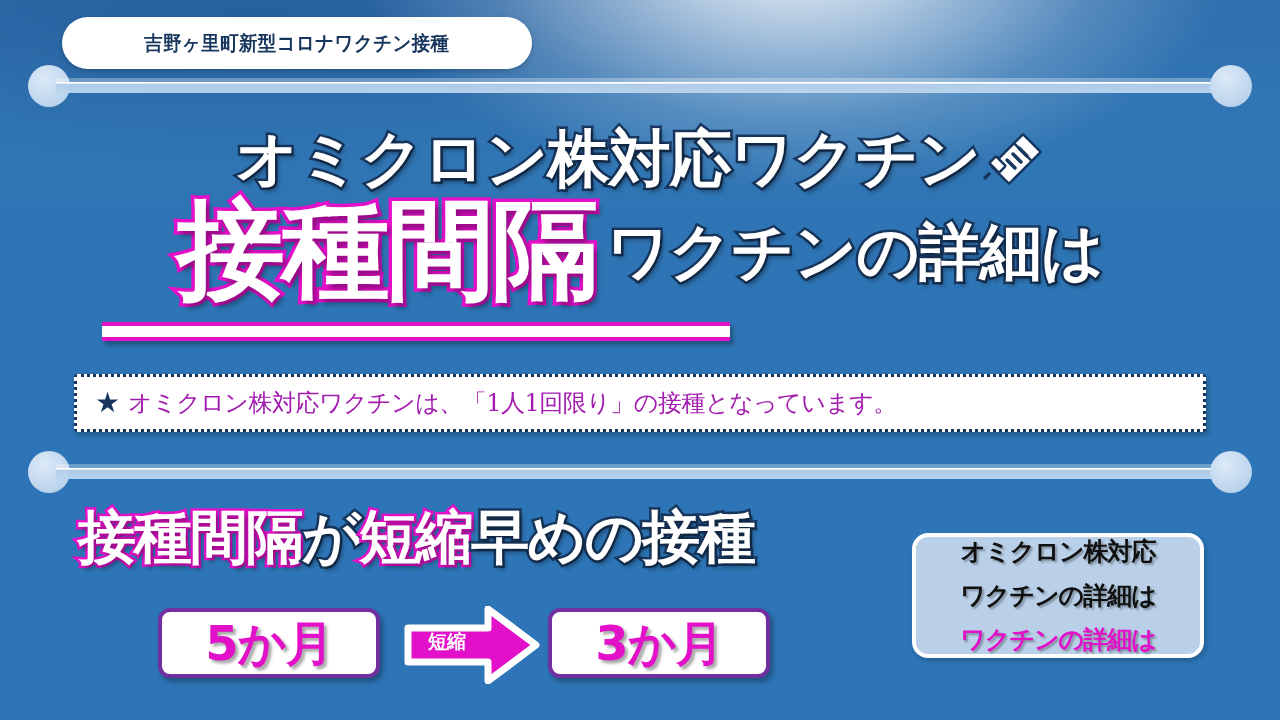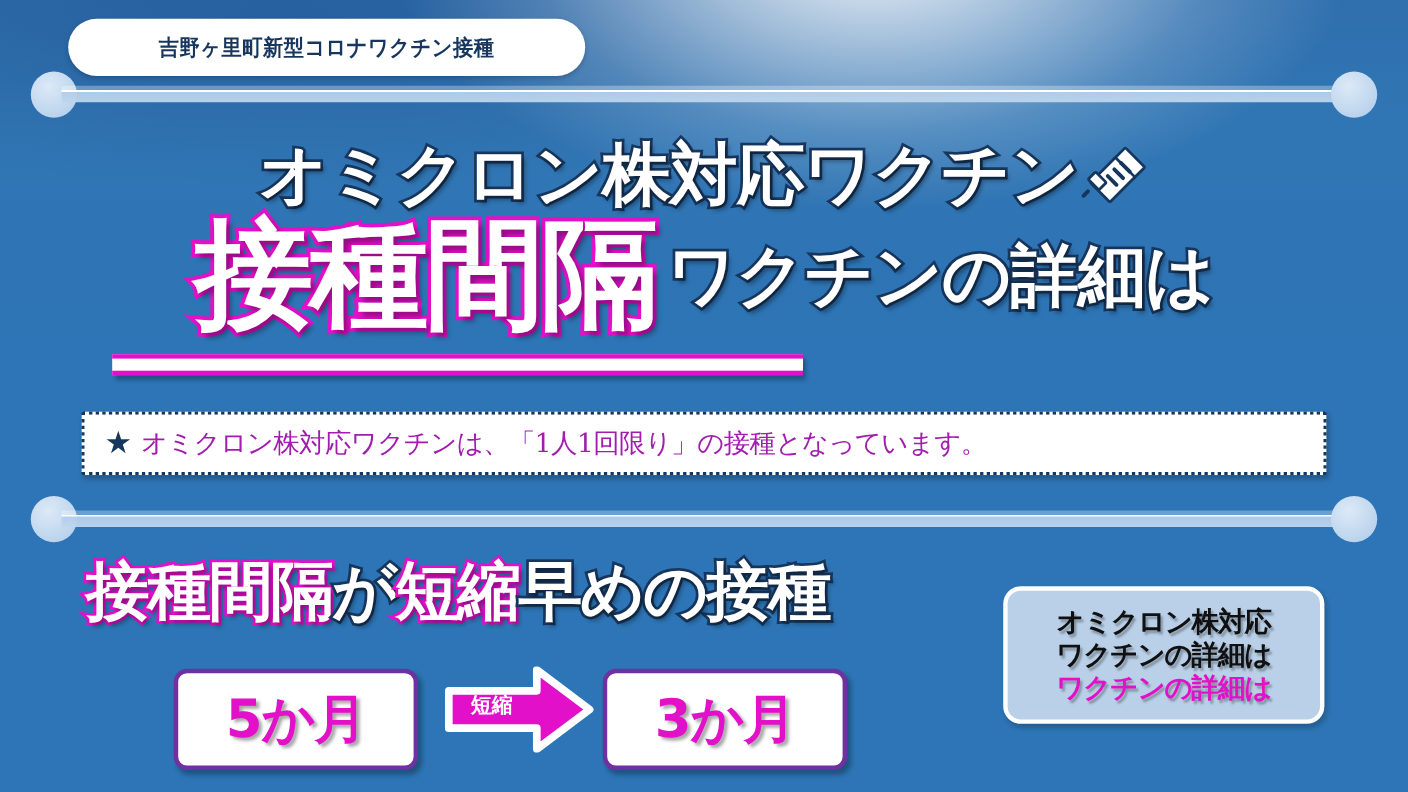--- a/index.html
+++ b/index.html
@@ -208,21 +208,21 @@
     -webkit-text-stroke: 5px #17365d;
     paint-order: stroke fill;
     text-shadow: 3px 4px 4px rgba(0,0,0,0.33);
   }
 
   
   .month-box {
     position: absolute;
     top: 608px;
     width: 222px;
-    height: 92px;
+    height: 70px;
     background: #ffffff;
     border: 4px solid #7030a0;
     border-radius: 12px;
     display: flex;
     align-items: center;
     justify-content: center;
     box-sizing: border-box;
     box-shadow: 3px 4px 5px rgba(0,0,0,0.3);
   }
   #month-box-before { left: 158px; }
@@ -268,20 +268,21 @@
     height: 125px;
     background: #b9d0e8;
     border: 4px solid #ffffff;
     border-radius: 16px;
     box-sizing: border-box;
     display: flex;
     flex-direction: column;
     align-items: center;
     justify-content: center;
     box-shadow: 2px 3px 5px rgba(0,0,0,0.2);
+    gap: 14px;
   }
   .link-card .ln {
     font-family: "DejaVu Sans", sans-serif;
     font-size: 25px;
     font-weight: bold;
     color: #101010;
     line-height: 1.2;
     letter-spacing: -1px;
     white-space: nowrap;
     text-shadow: 2px 2px 2px rgba(0,0,0,0.3);

